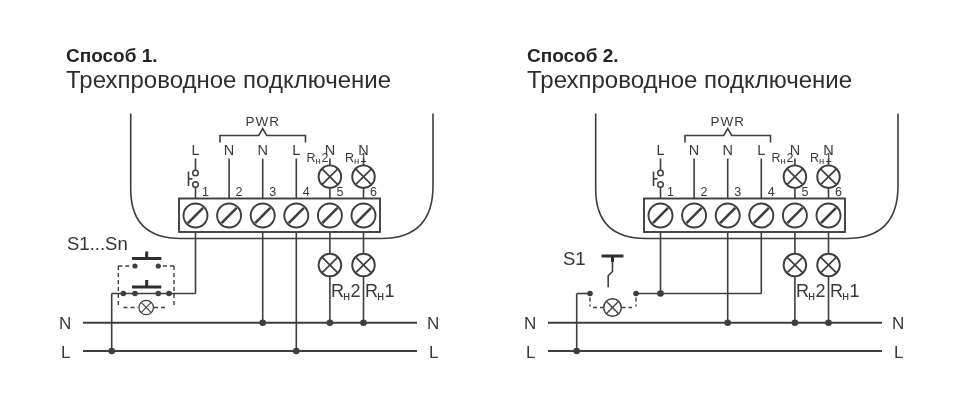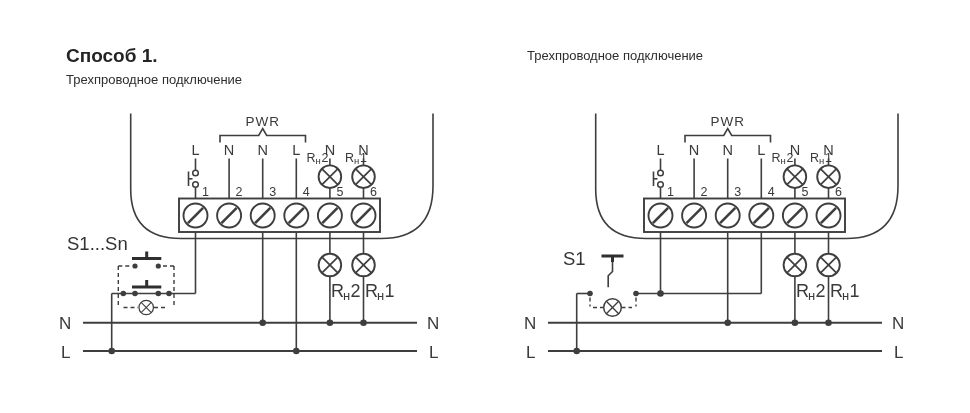--- a/index.html
+++ b/index.html
@@ -2,21 +2,21 @@
 <html><head>
 <meta charset="utf-8">
 <style>
   html,body{margin:0;padding:0;background:#ffffff;}
   .canvas{
     position:relative;width:970px;height:413px;background:#ffffff;
     font-family:"Liberation Sans",sans-serif;overflow:hidden;
   }
   .title-block{position:absolute;top:44px;color:#242424;}
   .title-block .t{font-size:19px;font-weight:bold;line-height:24px;}
-  .title-block .s{font-size:13px;font-weight:normal;line-height:24px;color:#2e2e2e;}
+  .title-block .s{font-size:24px;font-weight:normal;line-height:24px;color:#2e2e2e;}
   #tb1{left:66px;}
   #tb2{left:527px;}
   svg{position:absolute;left:0;top:0;}
   .w{stroke:#3e3e3e;stroke-width:1.6;fill:none;}
   .w2{stroke:#3e3e3e;stroke-width:2.1;fill:none;}
   .blk{stroke:#3e3e3e;stroke-width:1.9;fill:#ffffff;}
   .scrc{stroke:#3e3e3e;stroke-width:1.9;fill:#ffffff;}
   .scrs{stroke:#3e3e3e;stroke-width:2.6;fill:none;}
   .lmp{stroke:#3e3e3e;stroke-width:1.9;fill:#ffffff;}
   .lmpx{stroke:#3e3e3e;stroke-width:1.7;fill:none;}
@@ -38,20 +38,21 @@
 </head>
 <body>
 
 <div class="canvas">
 
   <div class="title-block" id="tb1">
     <div class="t">Способ 1.</div>
     <div class="s">Трехпроводное подключение</div>
   </div>
   <div class="title-block" id="tb2">
+    <div class="t">Способ 2.</div>
     <div class="s">Трехпроводное подключение</div>
   </div>
 
   <svg width="970" height="413" viewBox="0 0 970 413">
     <defs>
       <g id="screw">
         <circle class="scrc" r="12"></circle>
         <line class="scrs" x1="-7.6" y1="7.6" x2="7.6" y2="-7.6"></line>
       </g>
       <g id="lamp">

